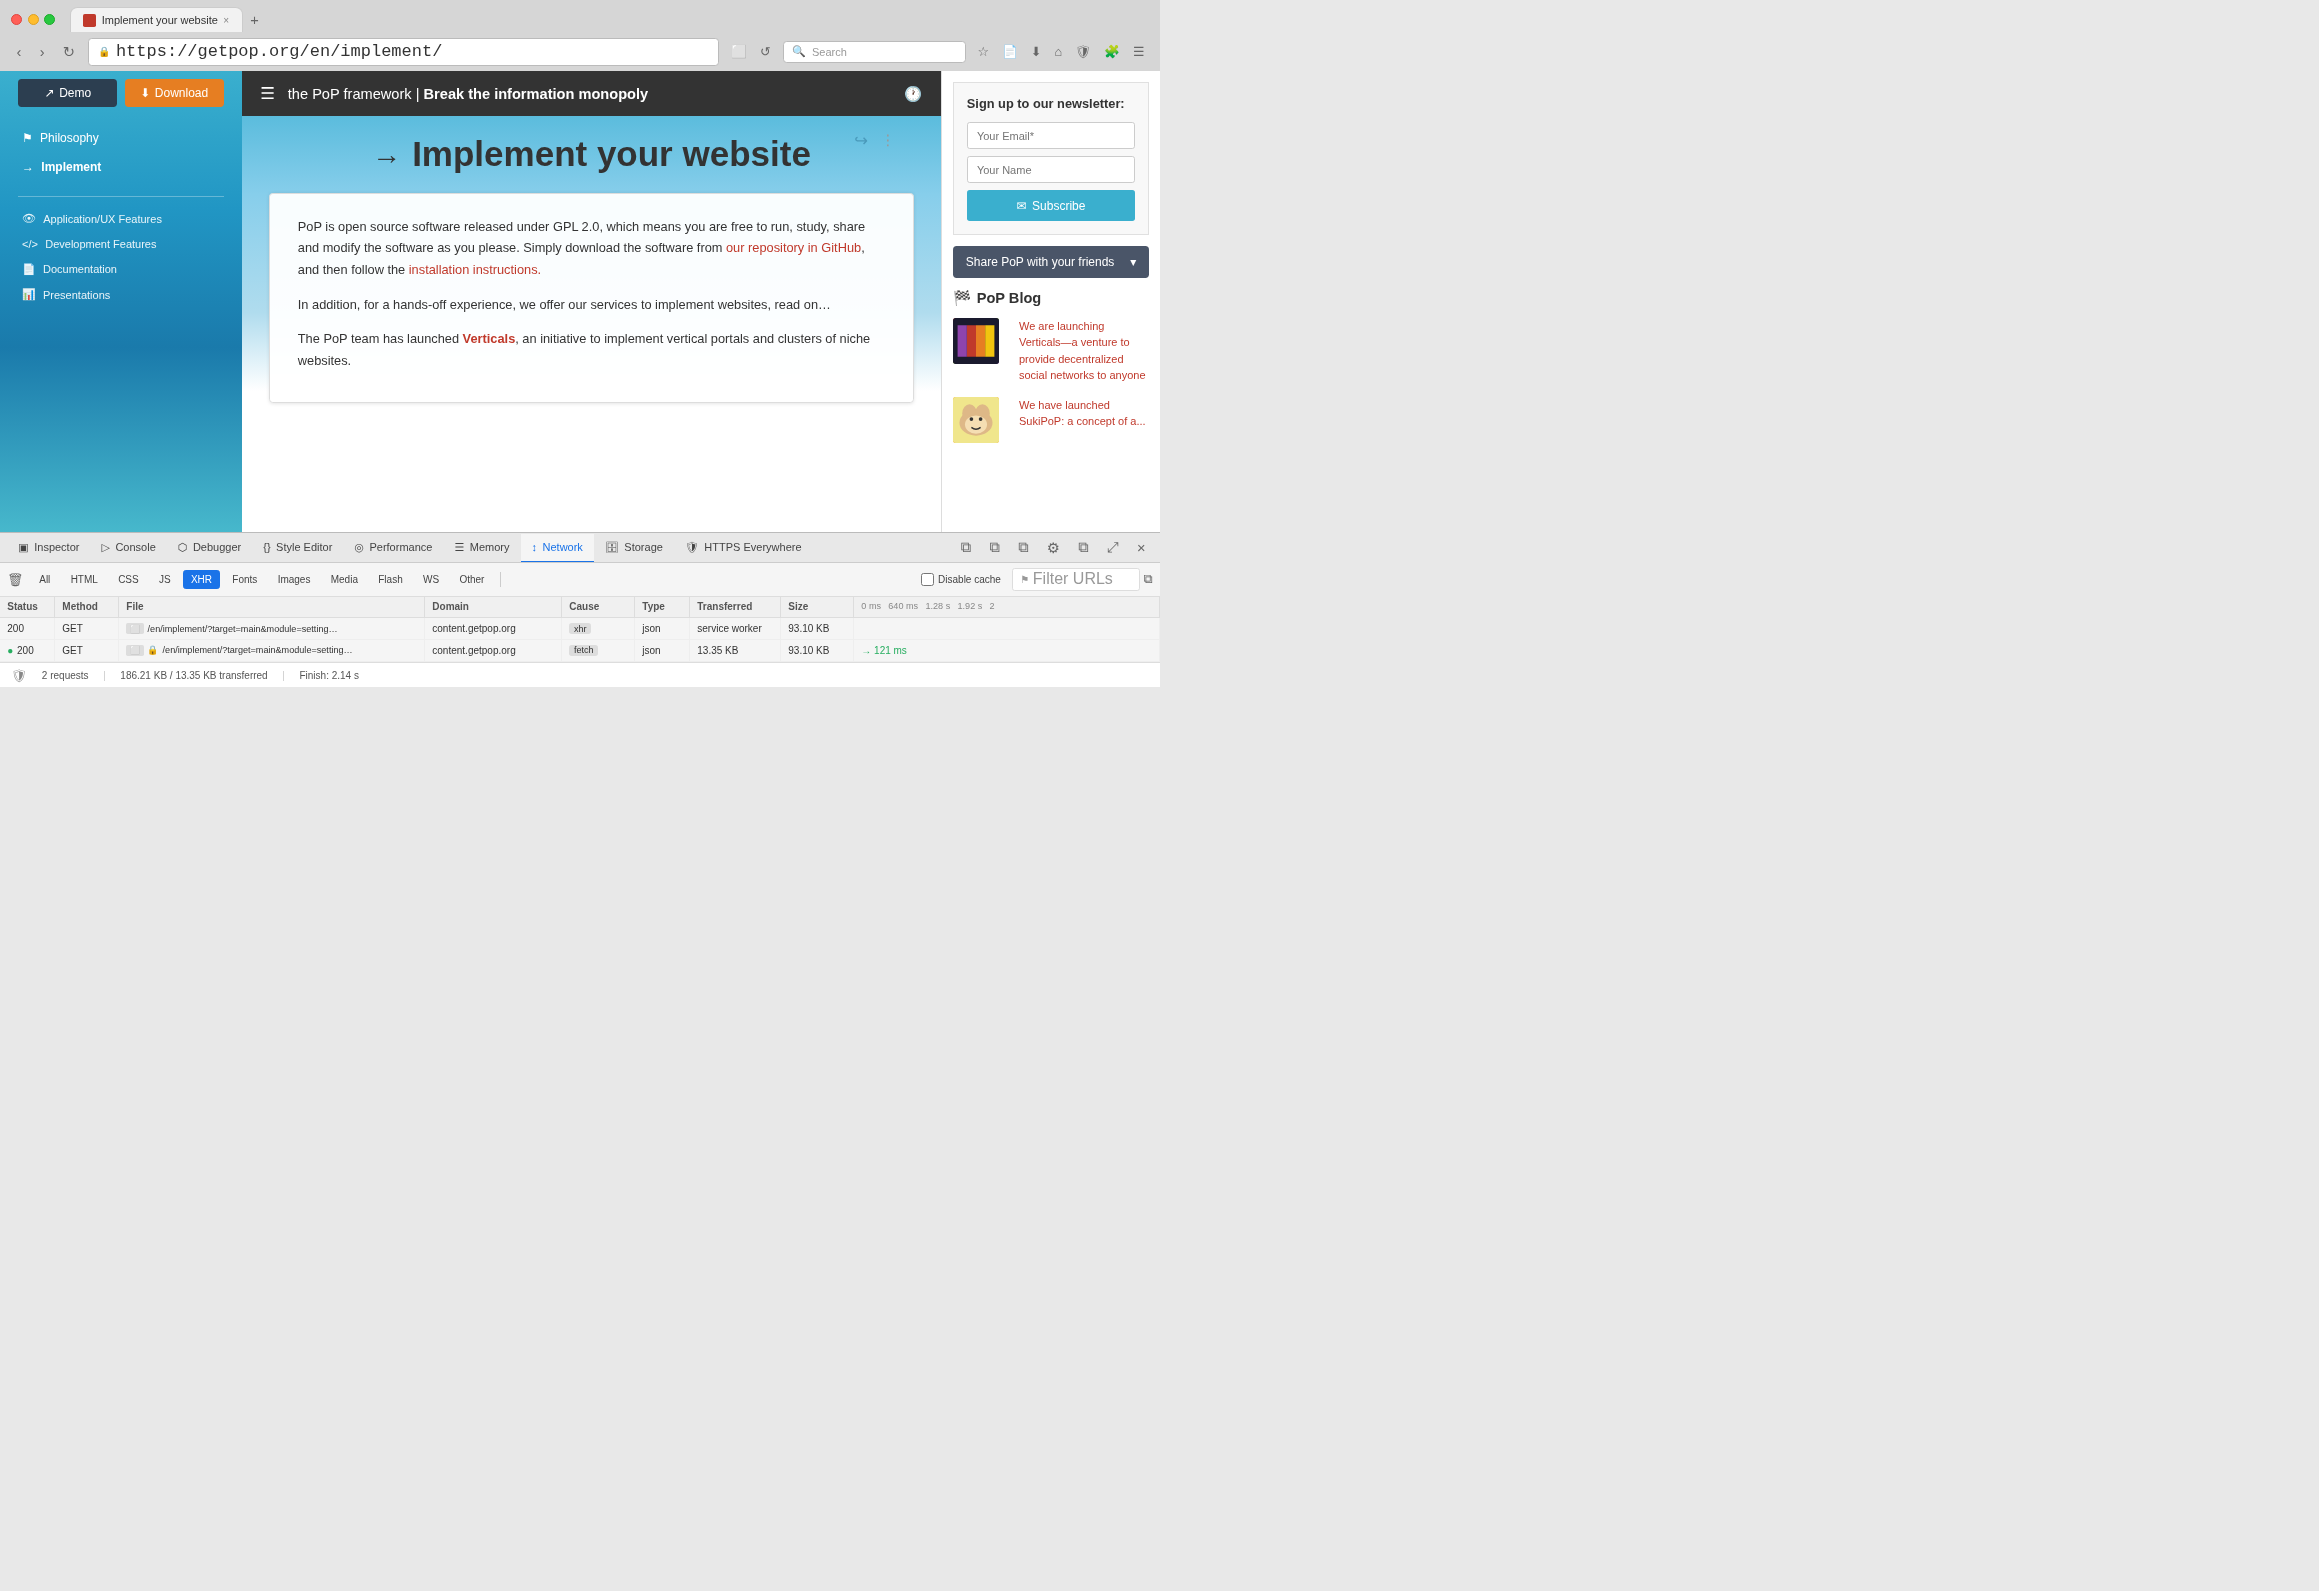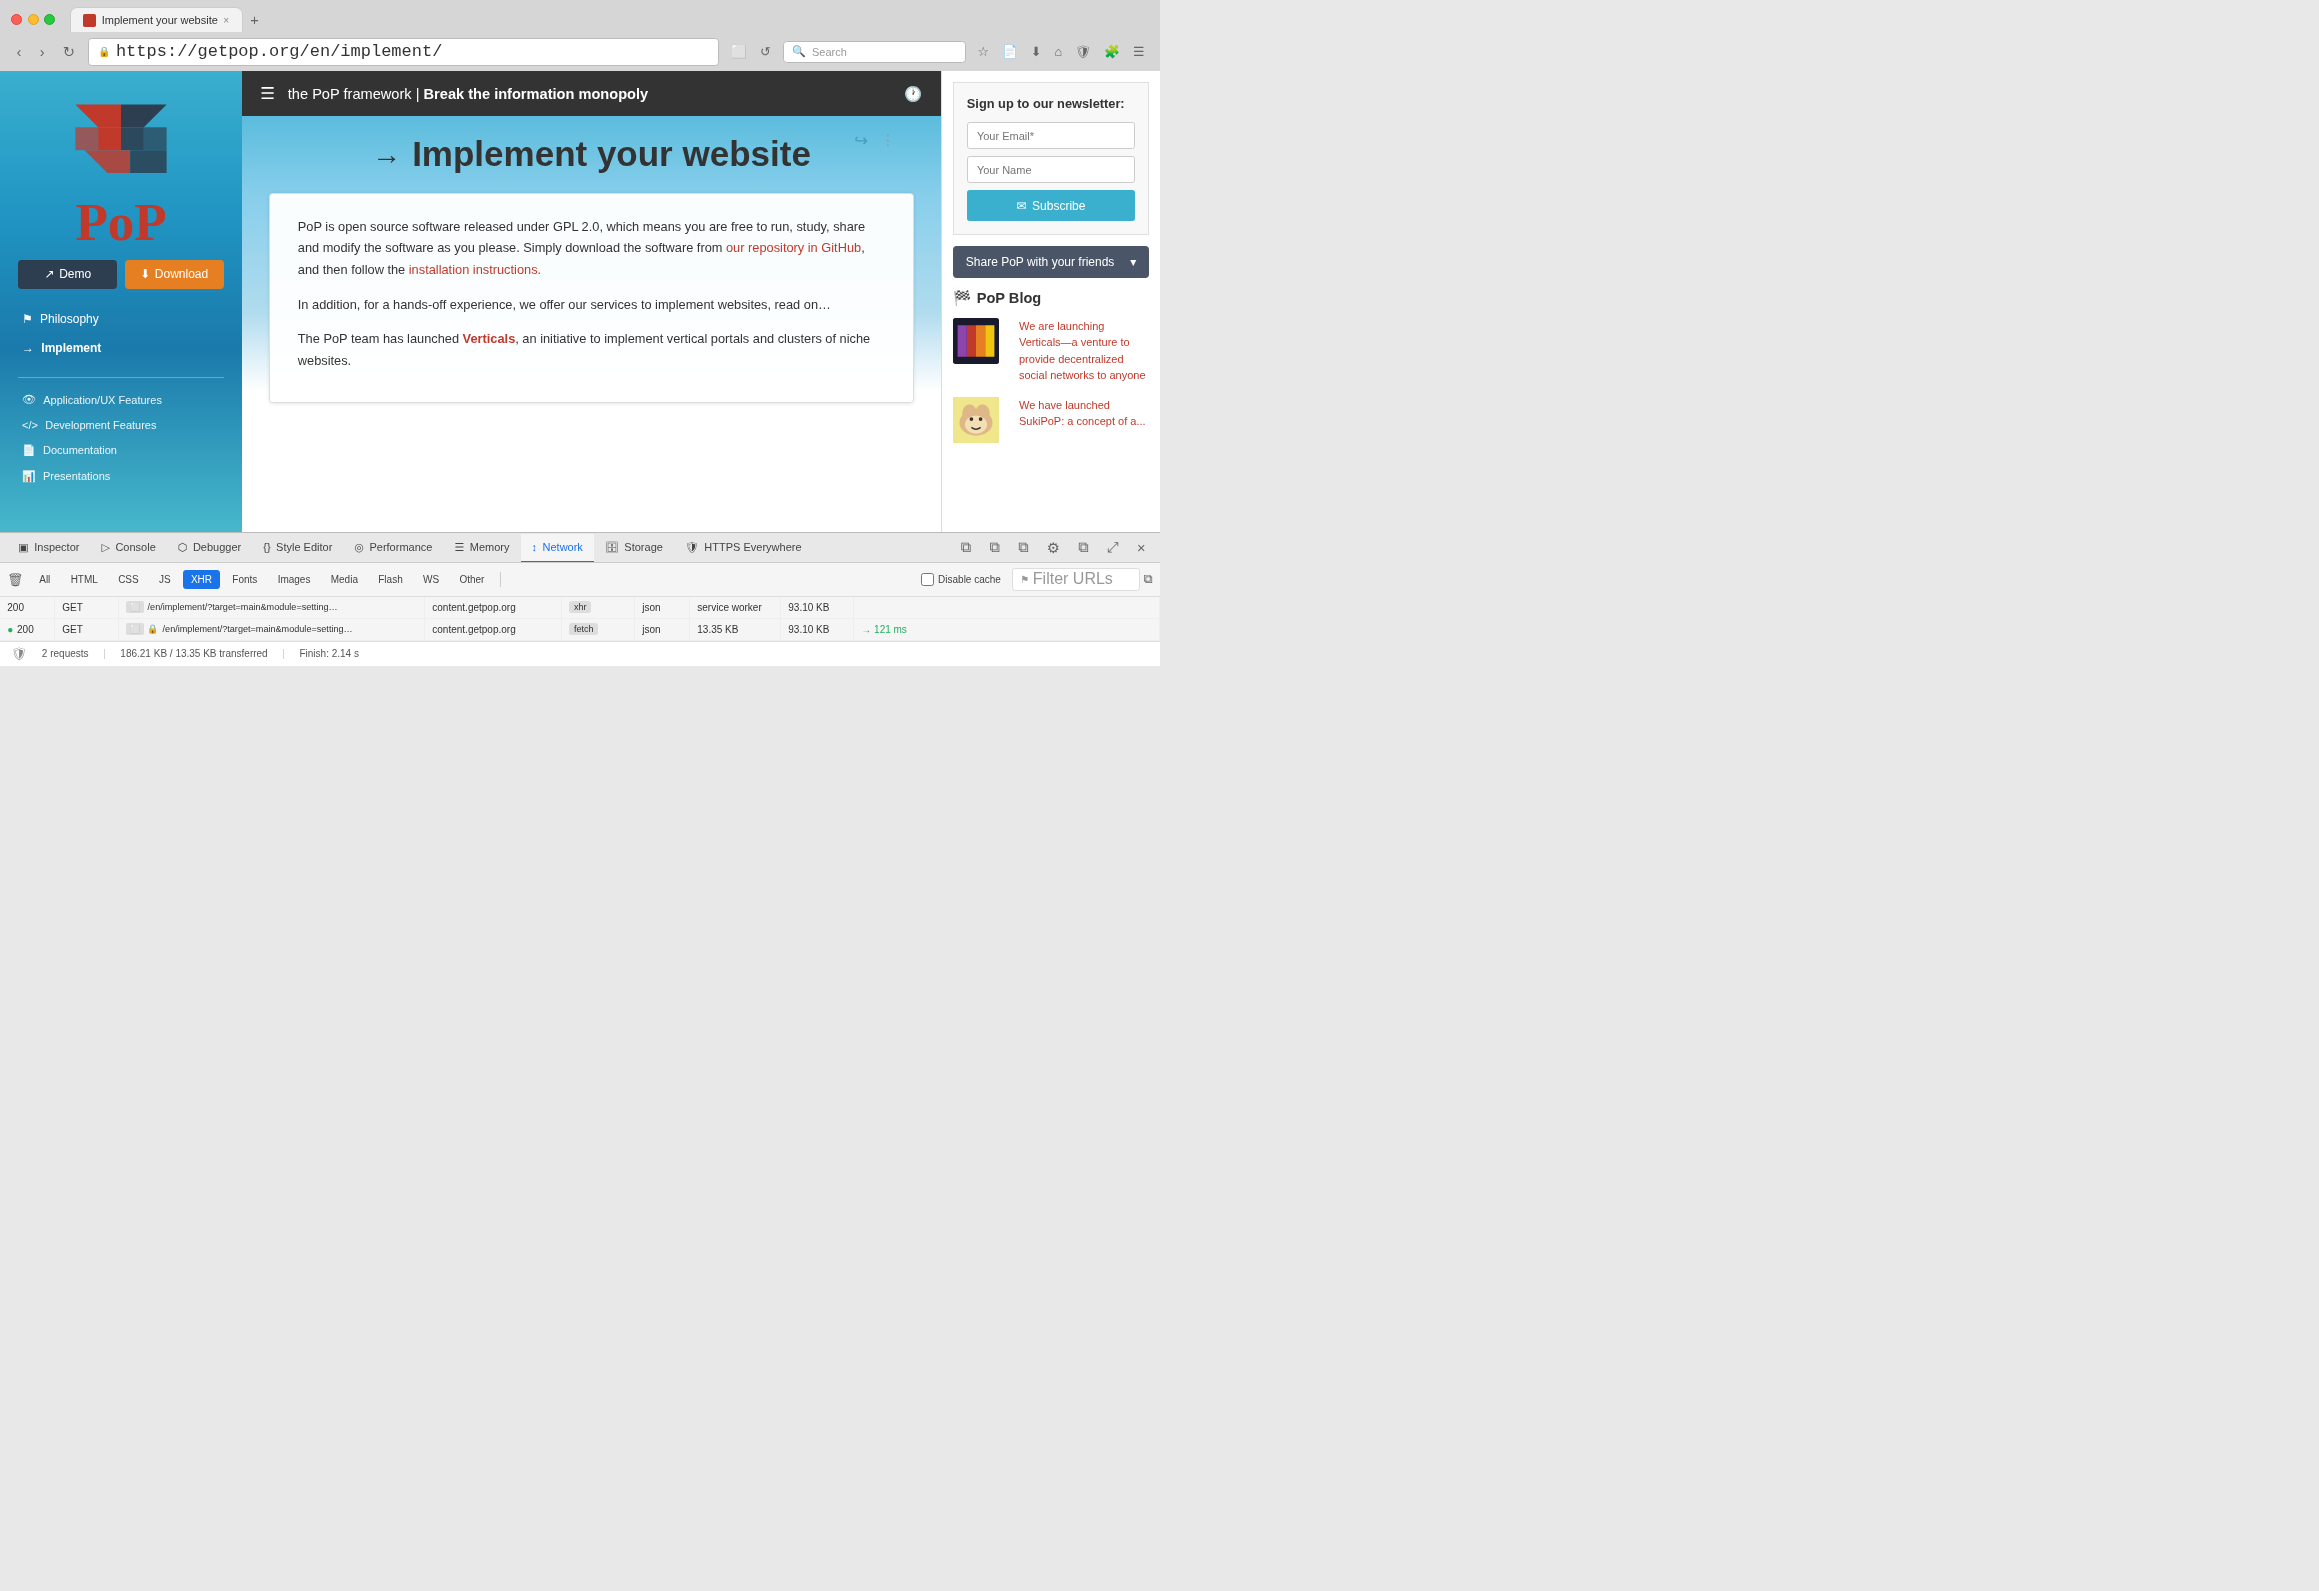--- a/index.html
+++ b/index.html
@@ -158,38 +158,20 @@
       <span class="toolbar-icon">🧩</span>
       <span class="toolbar-icon">☰</span>
     </div>
   </div>
 </div>
 
 <div class="page-content" style="height: 461px; overflow: hidden;">
 
   <div class="sidebar">
 
-    <div class="logo-area">
-      <div class="logo-svg-container">
-        <svg width="146" height="110" viewBox="0 0 160 120">
-
-          <polygon points="30,20 80,20 80,45 55,45" fill="#c0392b"></polygon>
-          <polygon points="55,45 80,45 80,70 55,70" fill="#c0392b"></polygon>
-          <polygon points="30,45 55,45 55,70 30,70" fill="#c0392b" opacity="0.7"></polygon>
-
-          <polygon points="80,20 130,20 105,45 80,45" fill="#2c3e50"></polygon>
-          <polygon points="80,45 105,45 105,70 80,70" fill="#2c3e50" opacity="0.9"></polygon>
-          <polygon points="105,45 130,45 130,70 105,70" fill="#2c3e50" opacity="0.7"></polygon>
-
-          <polygon points="40,70 90,70 90,95 65,95" fill="#c0392b" opacity="0.85"></polygon>
-          <polygon points="90,70 130,70 130,95 90,95" fill="#2c3e50" opacity="0.85"></polygon>
-        </svg>
-      </div>
-      <div class="pop-text" style="font-size:53px;color:#c0392b;font-family:serif;font-weight:bold;line-height:1;">PoP</div>
-    </div>
 
     <div class="sidebar-buttons">
       <button class="btn-demo">
         <span>↗</span>
         <span>Demo</span>
       </button>
       <button class="btn-download">
         <span>⬇</span>
         <span>Download</span>
       </button>
@@ -394,20 +376,37 @@
       <span>Disable cache</span>
     </label>
     <div class="filter-url">
       <span>⚑</span>
       <span style="color:#999;font-size:16px;">Filter URLs</span>
     </div>
     <span style="font-size:12.8px;color:#666;">⧉</span>
   </div>
 
   <div style="overflow-x:auto;">
+    <div class="table-header">
+      <div class="th">Status</div>
+      <div class="th">Method</div>
+      <div class="th">File</div>
+      <div class="th">Domain</div>
+      <div class="th">Cause</div>
+      <div class="th">Type</div>
+      <div class="th">Transferred</div>
+      <div class="th">Size</div>
+      <div class="th" style="display:flex;gap:7.3px;font-size:9.1px;font-weight:normal;color:#888;">
+        <span>0 ms</span>
+          <span>640 ms</span>
+          <span>1.28 s</span>
+          <span>1.92 s</span>
+          <span>2</span>
+      </div>
+    </div>
 
     <div class="table-row">
       <div class="td">200</div>
       <div class="td">GET</div>
       <div class="td" style="font-size:9.1px;">
         <span style="background:#ddd;padding:0.9px 3.7px;font-size:8.2px;border-radius:1.8px;">⬜</span>
         /en/implement/?target=main&amp;module=setting…
       </div>
       <div class="td">content.getpop.org</div>
       <div class="td">

